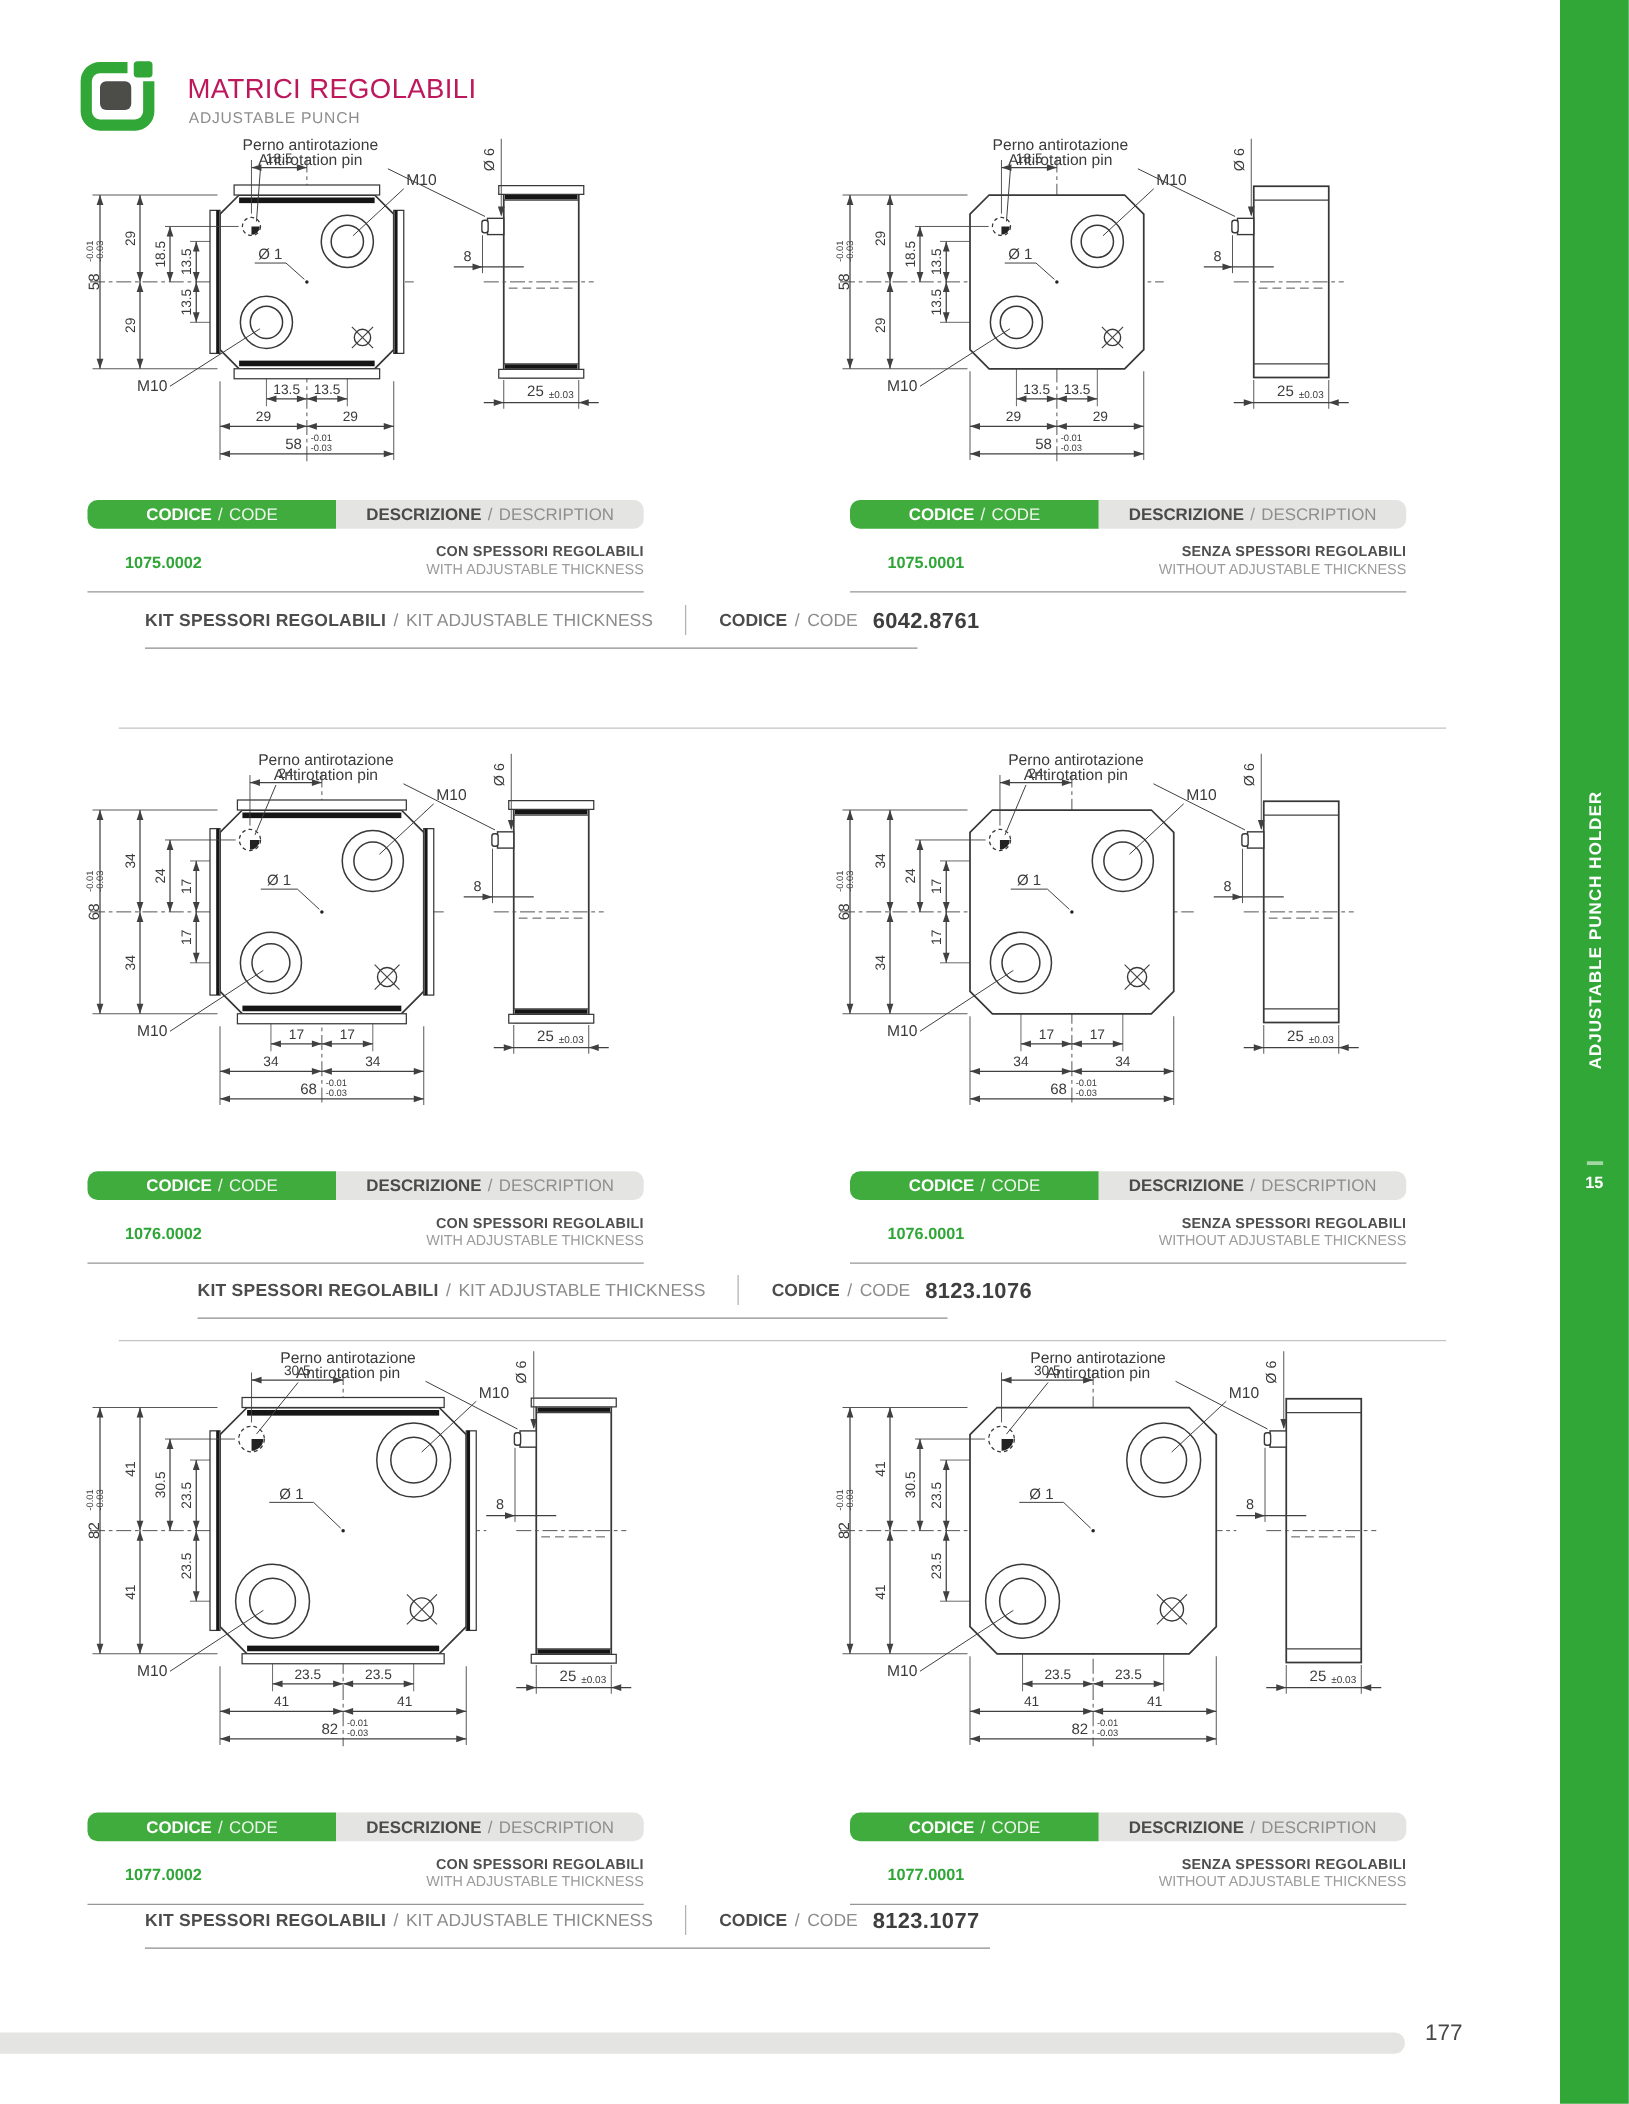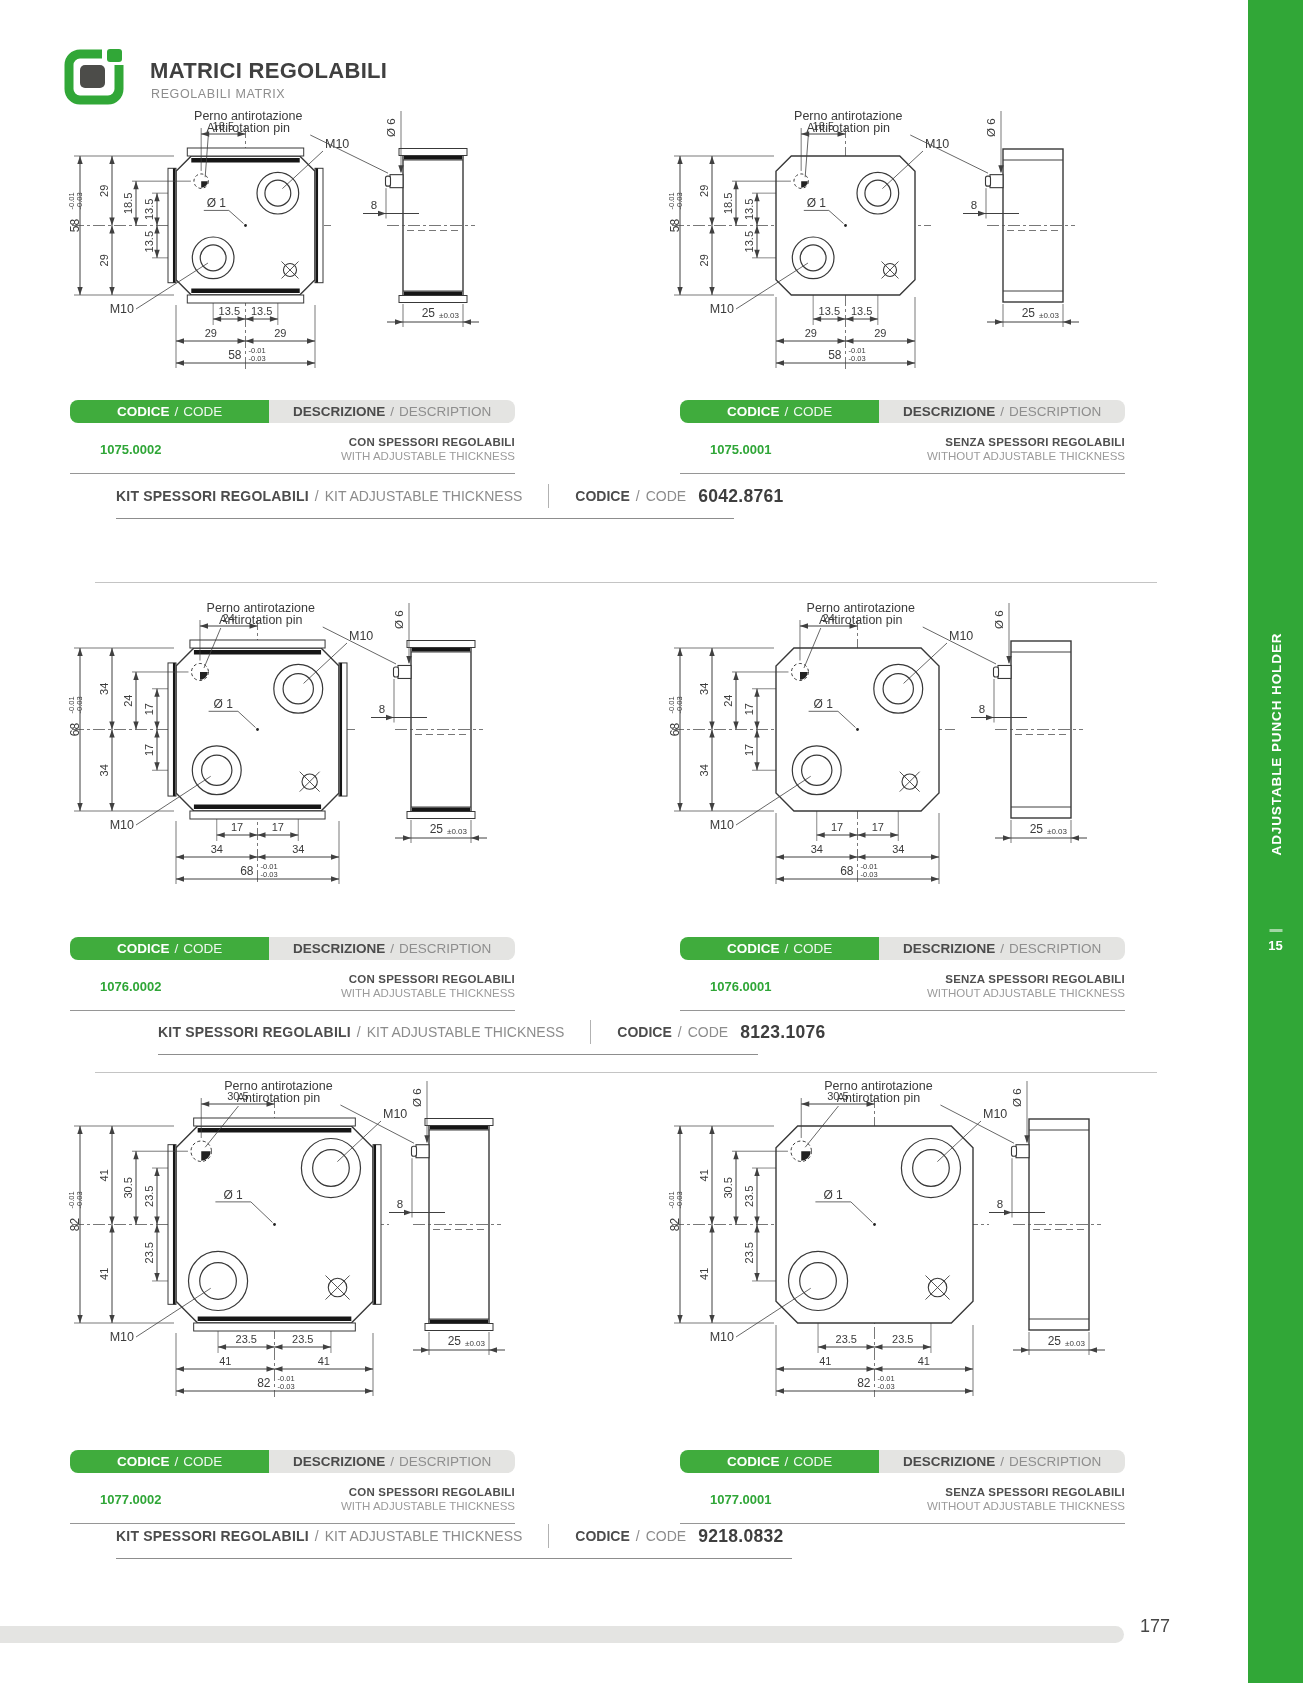--- a/index.html
+++ b/index.html
@@ -2,22 +2,22 @@
 <html><head>
 <meta charset="utf-8">
 <style>
   html,body{margin:0;padding:0;}
   body{width:1303px;height:1683px;position:relative;background:#fff;
        font-family:"Liberation Sans",sans-serif;overflow:hidden;}
   .page{position:absolute;inset:0;background:#fff;}
 
   
   .logo{position:absolute;left:62px;top:48px;}
-  .title{position:absolute;left:150px;top:58px;font-size:22px;font-weight:700;
-         color:#404040;letter-spacing:.3px;}
+  .title{position:absolute;left:150px;top:58px;font-size:22px;font-weight:400;
+         color:#be185d;letter-spacing:.3px;}
   .subtitle{position:absolute;left:151px;top:87px;font-size:12.5px;color:#8d8d8d;
             letter-spacing:.6px;}
 
   
   .sidebar{position:absolute;top:0;right:0;width:55px;height:1683px;background:#31a737;}
   .sidebar-label{position:absolute;top:744px;left:50%;
     transform:translate(-50%,-50%) rotate(-90deg);color:#fff;font-weight:700;
     font-size:13.5px;letter-spacing:.9px;white-space:nowrap;}
   .sidebar-dash{position:absolute;top:929px;left:50%;transform:translateX(-50%);
     width:13px;height:3px;background:rgba(255,255,255,.55);}
@@ -73,21 +73,21 @@
 
 <div class="page">
 
   <svg class="logo" width="70" height="60">
     <rect x="7" y="6" width="50" height="46" rx="11" fill="none" stroke="#31a737" stroke-width="9"></rect>
     <rect x="40" y="0" width="22" height="17" fill="#ffffff"></rect>
     <rect x="45" y="1" width="15" height="13" rx="3" fill="#31a737"></rect>
     <rect x="18" y="17" width="25" height="23" rx="5" fill="#4c4c49"></rect>
   </svg>
   <div class="title">MATRICI REGOLABILI</div>
-  <div class="subtitle">REGOLABILI MATRIX</div>
+  <div class="subtitle">ADJUSTABLE PUNCH</div>
 
   <div class="divider" style="top:582px"></div>
   <div class="divider" style="top:1072px"></div>
 
   <div id="sections">
       <div class="section">
     <div class="drawing-wrap dwl" style="left: 46px; top: 108px;"><svg viewBox="0 0 465 269" width="465" height="269">
             <g>
               <line x1="26" y1="117.5" x2="285" y2="117.5" stroke="#555" stroke-width="0.8" stroke-dasharray="12,3,3,3"></line>
               <line x1="199.5" y1="18" x2="199.5" y2="261" stroke="#555" stroke-width="0.8" stroke-dasharray="12,3,3,3"></line>
@@ -973,21 +973,21 @@
     </div>
 
     <div class="kit" style="left: 68px; top: 1524px; width: 676px;">
       <span class="k1">KIT SPESSORI REGOLABILI</span>
       <span class="ksl">/</span>
       <span class="k2">KIT ADJUSTABLE THICKNESS</span>
       <span class="kdiv"></span>
       <span class="k3b">CODICE</span>
       <span class="ksl">/</span>
       <span class="k2">CODE</span>
-      <span class="kcode">9218.0832</span>
+      <span class="kcode">8123.1077</span>
     </div>
   </div>
     </div>
 
   <div class="footer-bar"></div>
   <div class="footer-page">177</div>
 
   <div class="sidebar">
     <div class="sidebar-label">ADJUSTABLE PUNCH HOLDER</div>
     <div class="sidebar-dash"></div>

